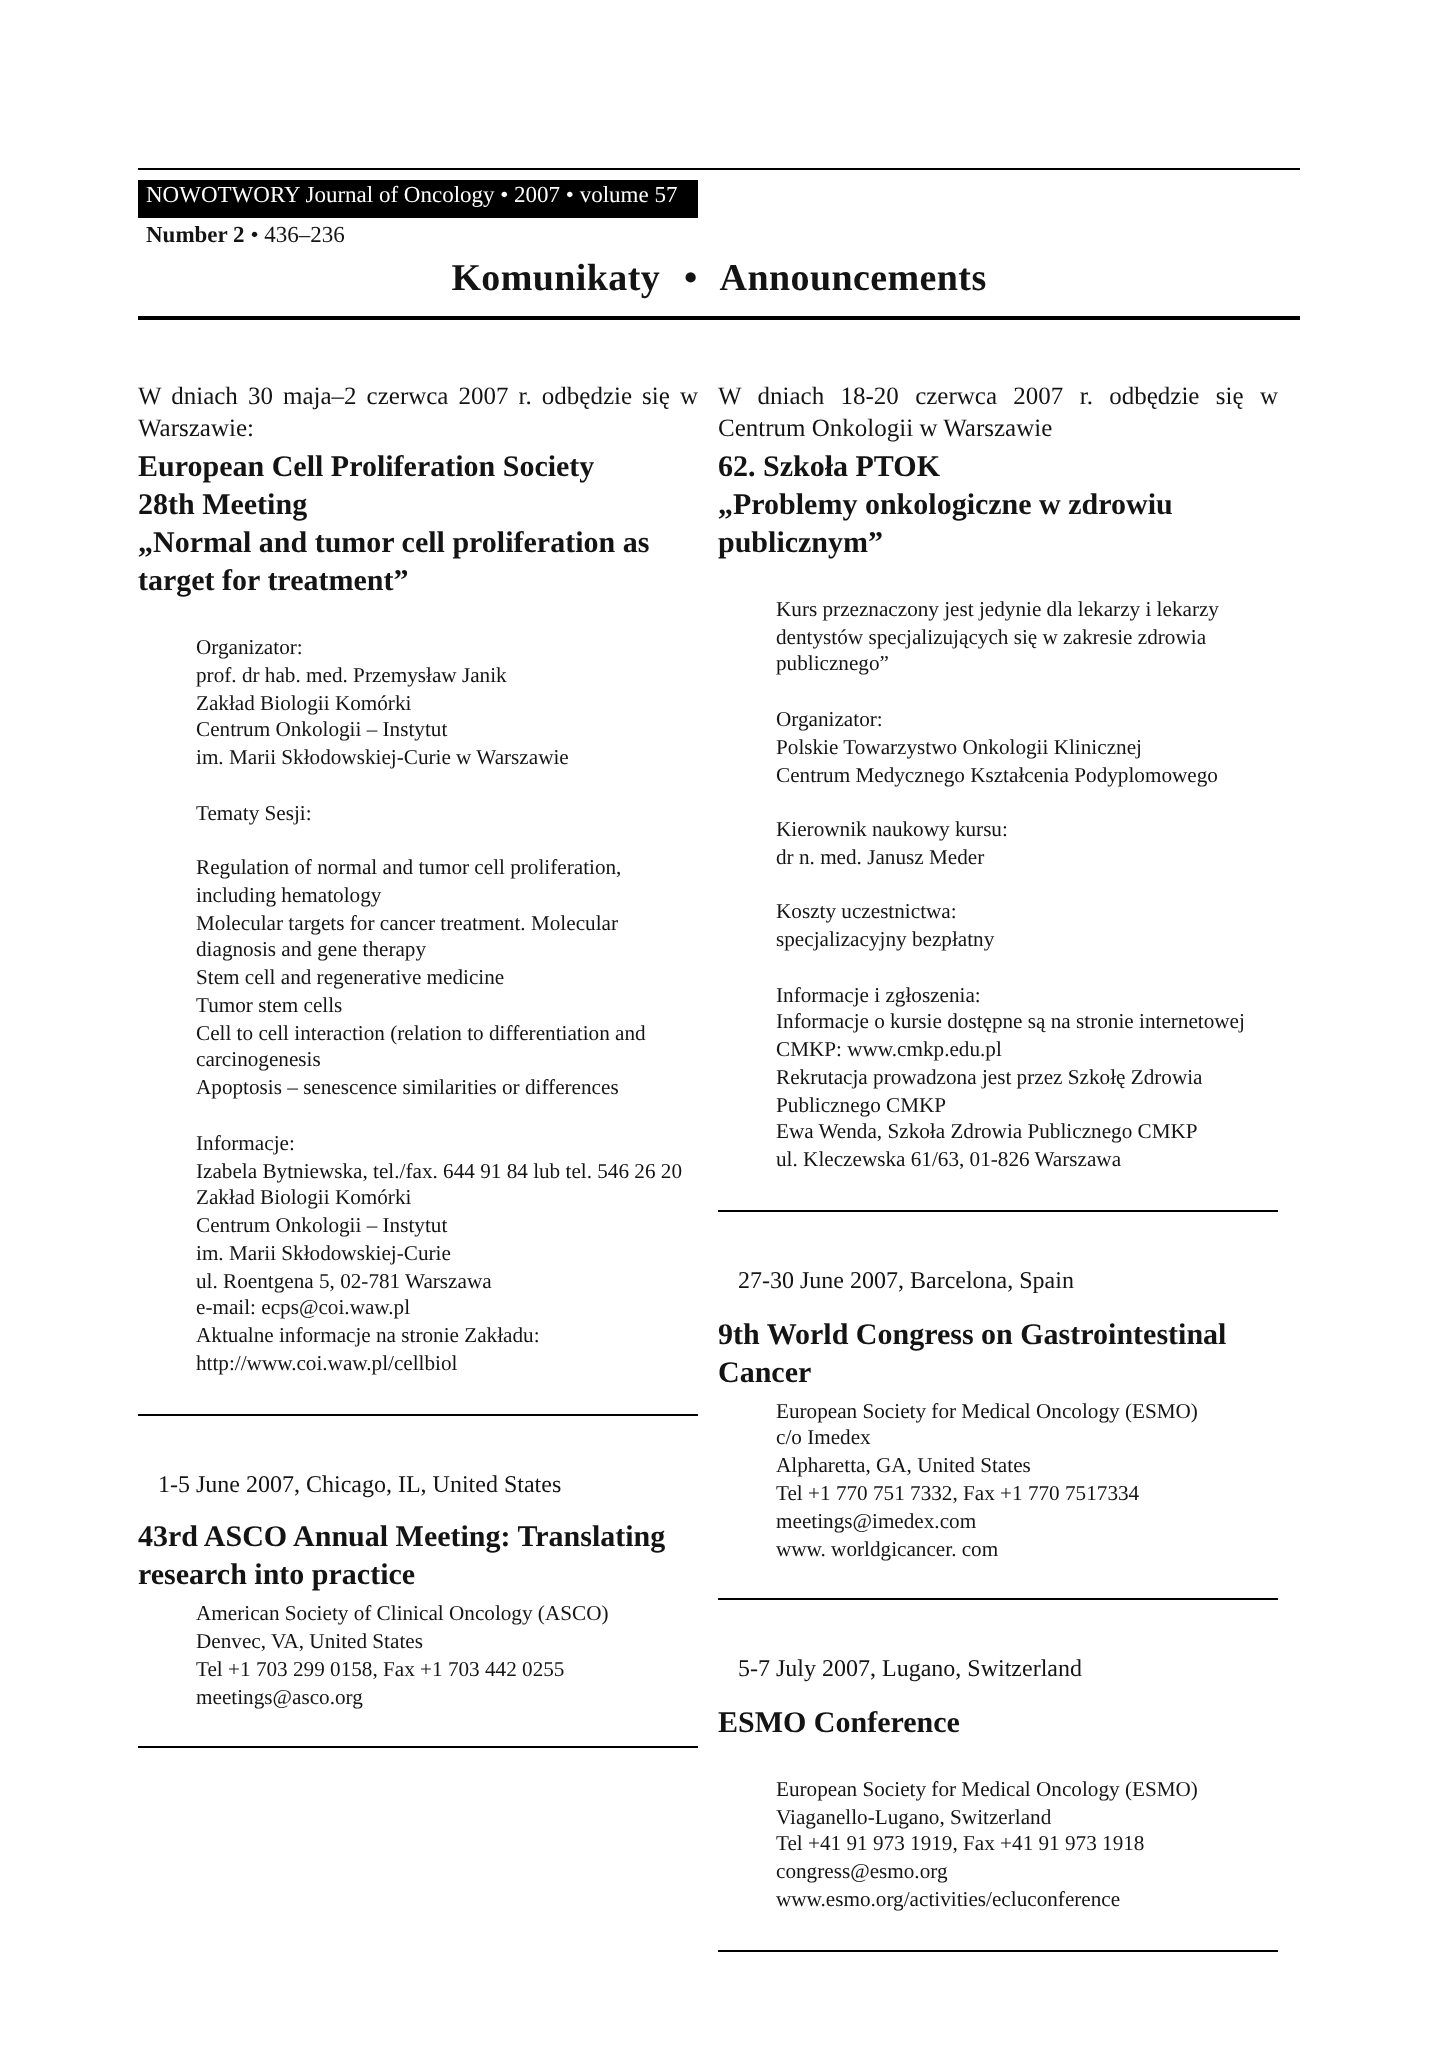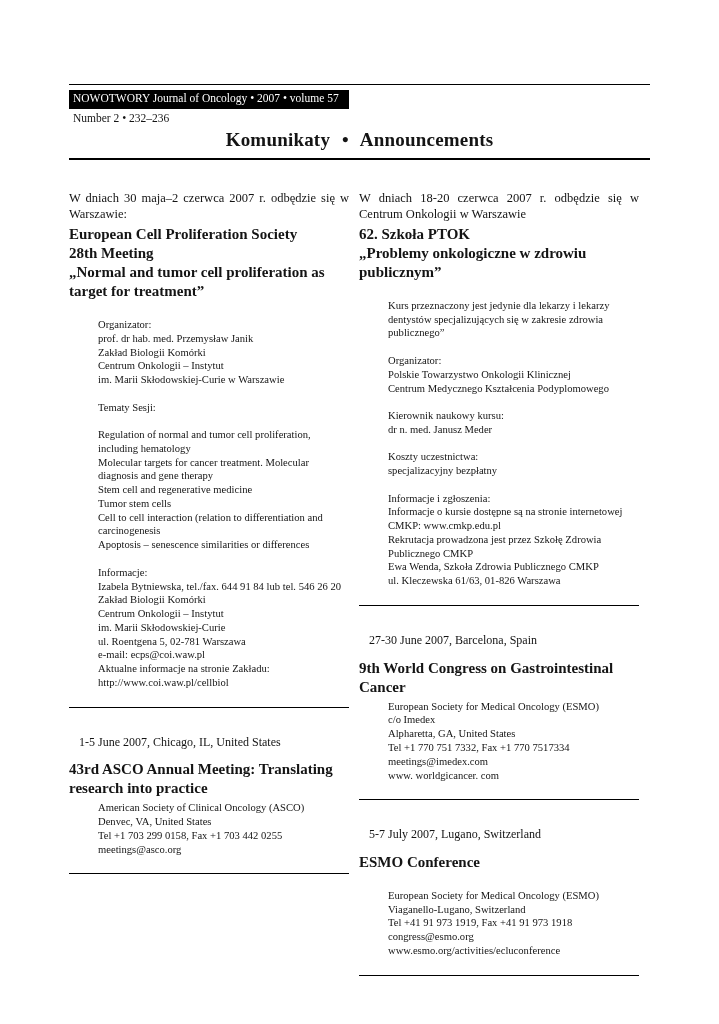--- a/index.html
+++ b/index.html
@@ -14,21 +14,21 @@
   }
   
   .top-rule { border: 0; border-top: 1.5px solid #000; margin: 0 0 3px 0; }
   .journal-bar {
     display: inline-block;
     background: #000; color: #fff;
     font-size: 11.5px; line-height: 1.2;
     padding: 2px 10px 3px 4px;
   }
   .issue-line { font-size: 11.5px; padding: 3px 0 0 4px; }
-  .issue-line .bold { font-weight: 400; text-align: center; }
+  .issue-line .bold { font-weight: 700; text-align: center; }
   .page-title {
     text-align: center;
     font-size: 19px; font-weight: 700;
     margin: 5px 0 7px 0;
     word-spacing: 7px;
     letter-spacing: 0.2px;
   }
   .bottom-rule { border: 0; border-top: 2px solid #000; margin: 0; }
   
   .columns { display: flex; gap: 10px; margin-top: 30px; }
@@ -57,21 +57,21 @@
 </style>
 </head>
 <body>
 
 <div class="page">
 
   <div class="header">
     <hr class="top-rule">
     <div class="journal-bar">NOWOTWORY Journal of Oncology • 2007 • volume 57</div>
     <div class="issue-line">
-      <span class="bold">Number 2</span><span> • 232–236</span>
+      <span class="bold">Number 2</span><span> • 436–236</span>
     </div>
     <div class="page-title">Komunikaty • Announcements</div>
     <hr class="bottom-rule">
   </div>
 
   <div class="columns">
 
     <div class="col">
 
       <section class="announcement">

